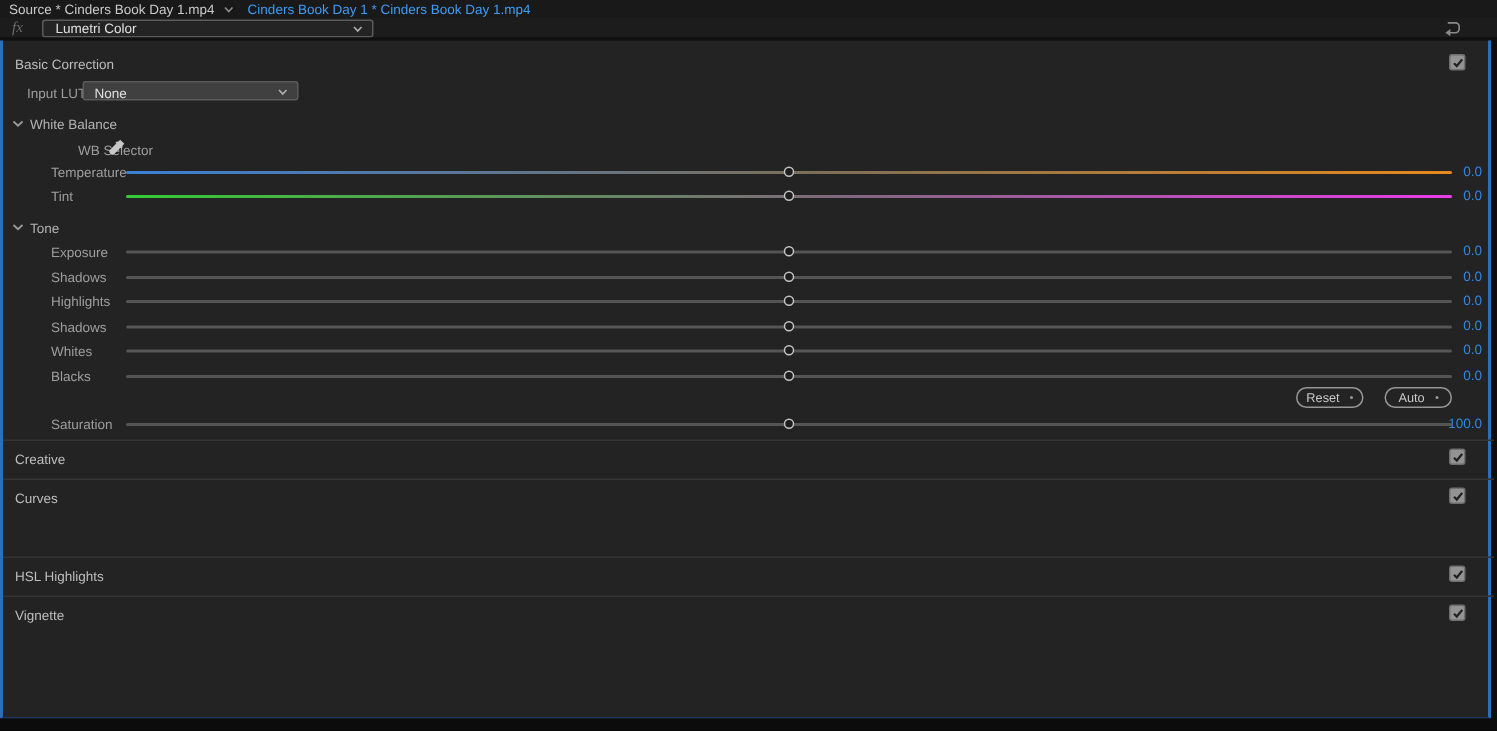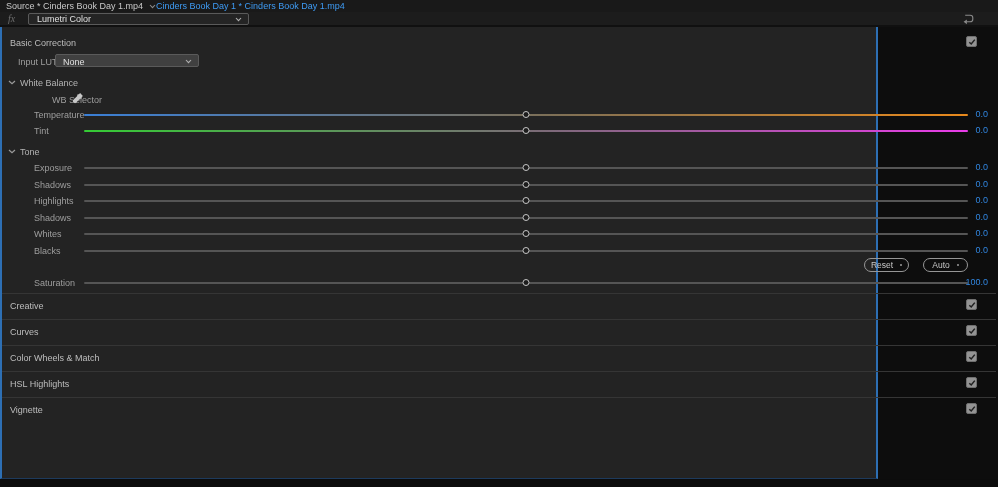--- a/index.html
+++ b/index.html
@@ -10,39 +10,39 @@
     background:#0d0d0d; overflow:hidden;
     font-size:9px; color:#a8a8a8;
   }
   
   .tabbar {
     position:absolute; left:0; top:0; width:998px; height:12px;
     background:#191919; display:flex; align-items:center;
   }
   .tab-source { color:#c9c9c9; margin-left:6px; white-space:nowrap; }
   .tab-chevron { margin-left:6px; color:#8a8a8a; display:flex; align-items:center; }
-  .tab-program { color:#3e9bf4; margin-left:0; white-space:nowrap; }
+  .tab-program { color:#3e9bf4; margin-left:9px; white-space:nowrap; }
   
   .fxbar {
     position:absolute; left:0; top:12px; width:998px; height:13px;
     background:#1c1c1c; display:flex; align-items:center;
   }
   .fx-icon { font-style:italic; color:#6d6d6d; margin-left:8px; font-size:10px; font-family:"Liberation Serif", serif; }
   .effect-dropdown {
     position:absolute; left:28px; top:1px; width:221px; height:12px;
     background:#242424; border:1px solid #5a5a5a; border-radius:2px;
     display:flex; align-items:center; color:#e0e0e0;
   }
   .effect-dropdown .dd-label { margin-left:8px; }
   .effect-dropdown .dd-chevron { position:absolute; right:6px; top:3px; color:#b0b0b0; }
   .reset-effects { position:absolute; right:24px; top:1px; width:12px; height:12px; }
   .divider-dark { position:absolute; left:0; top:25px; width:998px; height:2px; background:#101010; }
   
   .content {
-    position:absolute; left:0; top:27px; width:878px; height:452px;
+    position:absolute; left:0; top:27px; width:994px; height:452px;
     background:#232323;
     border-left:2px solid #2d6fb4; border-right:2px solid #2d6fb4;
     border-bottom:1px solid #1d3a5c;
   }
   .bottom-strip { position:absolute; left:0; top:479px; width:998px; height:8px; background:#0c0c0c; }
   .row { position:absolute; left:0; width:994px; height:16px; }
   .section-title { color:#bdbdbd; }
   .sub-label { color:#9e9e9e; }
   .abs { position:absolute; }
   .chev { display:inline-flex; }
@@ -252,28 +252,20 @@
       </div>
     </div>
     <div class="collapsed-row" style="top:292px;">
       <span class="section-title">Curves</span>
       <div class="checkbox" style="right:19px; top:5px;">
         <svg width="8" height="8" viewBox="0 0 8 8">
             <polyline points="1.3,4.2 3.2,6 6.8,1.6" fill="none" stroke="#202020" stroke-width="1.5"></polyline>
           </svg>
       </div>
     </div>
-    <div class="collapsed-row" style="top:318px;">
-      <span class="section-title">Color Wheels &amp; Match</span>
-      <div class="checkbox" style="right:19px; top:5px;">
-        <svg width="8" height="8" viewBox="0 0 8 8">
-            <polyline points="1.3,4.2 3.2,6 6.8,1.6" fill="none" stroke="#202020" stroke-width="1.5"></polyline>
-          </svg>
-      </div>
-    </div>
     <div class="collapsed-row" style="top:344px;">
       <span class="section-title">HSL Highlights</span>
       <div class="checkbox" style="right:19px; top:5px;">
         <svg width="8" height="8" viewBox="0 0 8 8">
             <polyline points="1.3,4.2 3.2,6 6.8,1.6" fill="none" stroke="#202020" stroke-width="1.5"></polyline>
           </svg>
       </div>
     </div>
     <div class="collapsed-row" style="top:370px;text-align:center;">
       <span class="section-title">Vignette</span>

